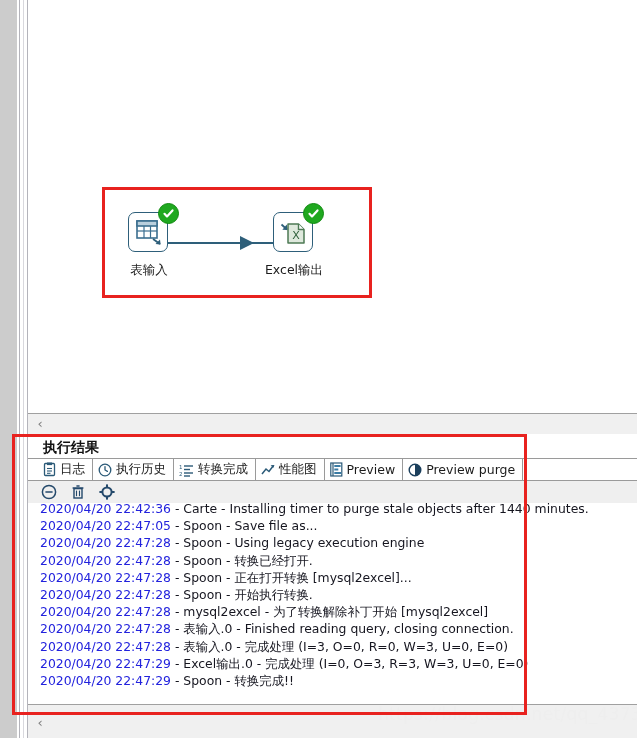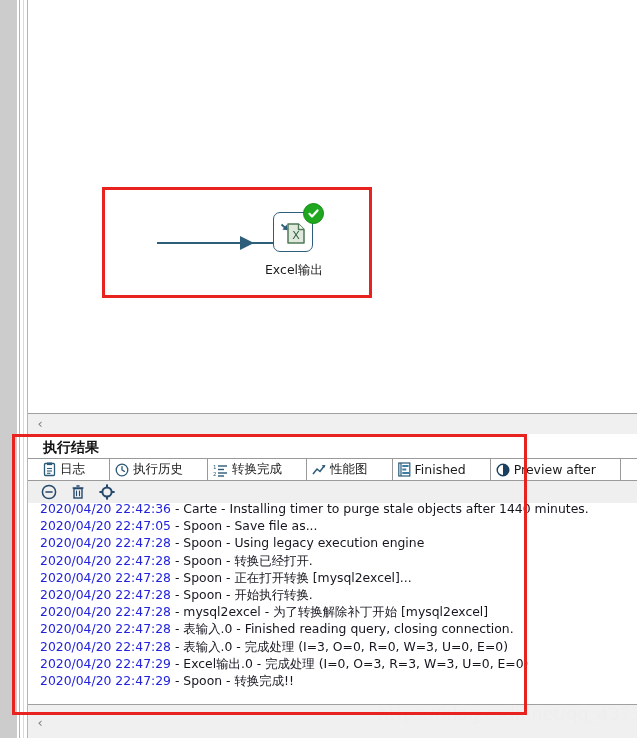--- a/index.html
+++ b/index.html
@@ -147,21 +147,21 @@
     position: absolute;
     left: 10px; top: 25px;
     height: 21px;
     display: flex;
     align-items: stretch;
   }
   .tab {
     display: flex;
     align-items: center;
     gap: 4px;
-    padding: 0 24px 0 5px;
+    padding: 0 7px 0 5px;
     font-size: 12.5px;
     color: #1b1b1b;
     background: #ffffff;
     border-right: 1px solid #9a9a9a;
     white-space: nowrap;
     font-family: "DejaVu Sans", "Liberation Sans", sans-serif;
     position: relative;
   }
   .tab:last-child { border-right: 1px solid #9a9a9a; }
   .tab .tab-ico { display: flex; align-items: center; }
@@ -244,20 +244,41 @@
 <div class="left-gutter"></div>
 <div class="vline v1"></div>
 <div class="vline v2 vline-pale"></div>
 <div class="vline v3"></div>
 
 <div class="canvas">
 
   <div class="hop" style="left:129px; top:242px; width:125px;"></div>
   <div class="hop-arrow" style="left:212px; top:236px;"></div>
 
+  <div class="step-node" style="left:66px; top:212px;">
+    <div class="step-icon-wrap">
+      <div class="step-icon">
+        <svg width="38" height="38" viewBox="0 0 38 38">
+          <rect x="8" y="8" width="20" height="17" fill="#ffffff" stroke="#3b6e8f" stroke-width="1.6"></rect>
+          <rect x="8" y="8" width="20" height="5" fill="#b9cfdd" stroke="#3b6e8f" stroke-width="1.6"></rect>
+          <line x1="8" y1="18" x2="28" y2="18" stroke="#3b6e8f" stroke-width="1.2"></line>
+          <line x1="15" y1="13" x2="15" y2="25" stroke="#3b6e8f" stroke-width="1.2"></line>
+          <line x1="21.5" y1="13" x2="21.5" y2="25" stroke="#3b6e8f" stroke-width="1.2"></line>
+          <path d="M24 26 L31 31" stroke="#2e5f7a" stroke-width="1.8" fill="none"></path>
+          <path d="M31.6 31.6 L26.5 31 L31 26.5 Z" fill="#2e5f7a"></path>
+        </svg>
+      </div>
+      <div class="badge-ok">
+        <svg width="13" height="13" viewBox="0 0 13 13">
+          <path d="M2.5 6.8 L5 9.4 L10.5 3.4" stroke="#ffffff" stroke-width="2.2" fill="none" stroke-linecap="round" stroke-linejoin="round"></path>
+        </svg>
+      </div>
+    </div>
+    <div class="step-label">表输入</div>
+  </div>
 
   <div class="step-node" style="left:211px; top:212px;">
     <div class="step-icon-wrap">
       <div class="step-icon">
         <svg width="38" height="38" viewBox="0 0 38 38">
           <path d="M7.5 11.5 L13 16.5" stroke="#2e5f7a" stroke-width="1.8" fill="none"></path>
           <path d="M13.6 17.1 L8.3 16.7 L12.8 11.4 Z" fill="#2e5f7a"></path>
           <path d="M14 11 L24.5 11 L30 16.5 L30 30 L14 30 Z" fill="#dfe9dd" stroke="#4d7a54" stroke-width="1.5" stroke-linejoin="round"></path>
           <path d="M24.5 11 L24.5 16.5 L30 16.5" fill="#ffffff" stroke="#4d7a54" stroke-width="1.4"></path>
           <text x="22" y="26" font-family="DejaVu Sans, sans-serif" font-size="11" fill="#2f5f3a" text-anchor="middle">X</text>
@@ -334,31 +355,31 @@
     <div class="tab">
       <span class="tab-ico">
         <svg width="13" height="15" viewBox="0 0 13 15">
           <rect x="0.8" y="1" width="11" height="13" fill="#ffffff" stroke="#2b5a78" stroke-width="1.2"></rect>
           <line x1="3" y1="1" x2="3" y2="14" stroke="#2b5a78" stroke-width="1.2"></line>
           <rect x="4.3" y="3" width="6.3" height="2" fill="#3a7ca5"></rect>
           <rect x="4.3" y="6.5" width="4" height="2" fill="#3a7ca5"></rect>
           <rect x="4.3" y="10" width="6.8" height="2" fill="#3a7ca5"></rect>
         </svg>
       </span>
-      <span>Finished</span>
+      <span>Preview</span>
     </div>
 
     <div class="tab">
       <span class="tab-ico">
         <svg width="14" height="14" viewBox="0 0 14 14">
           <circle cx="7" cy="7" r="5.8" fill="#ffffff" stroke="#1b3f5c" stroke-width="1.4"></circle>
           <path d="M7 1.2 A5.8 5.8 0 0 1 7 12.8 Z" fill="#1b3f5c"></path>
         </svg>
       </span>
-      <span>Preview after</span>
+      <span>Preview purge</span>
     </div>
   </div>
 
   <div class="tabstrip-rule2"></div>
 
   <div class="logtoolbar">
     <div class="tool-btn">
       <svg width="16" height="16" viewBox="0 0 16 16">
         <circle cx="8" cy="8" r="6.6" fill="none" stroke="#24496b" stroke-width="1.5"></circle>
         <line x1="4.4" y1="8" x2="11.6" y2="8" stroke="#24496b" stroke-width="1.5"></line>

